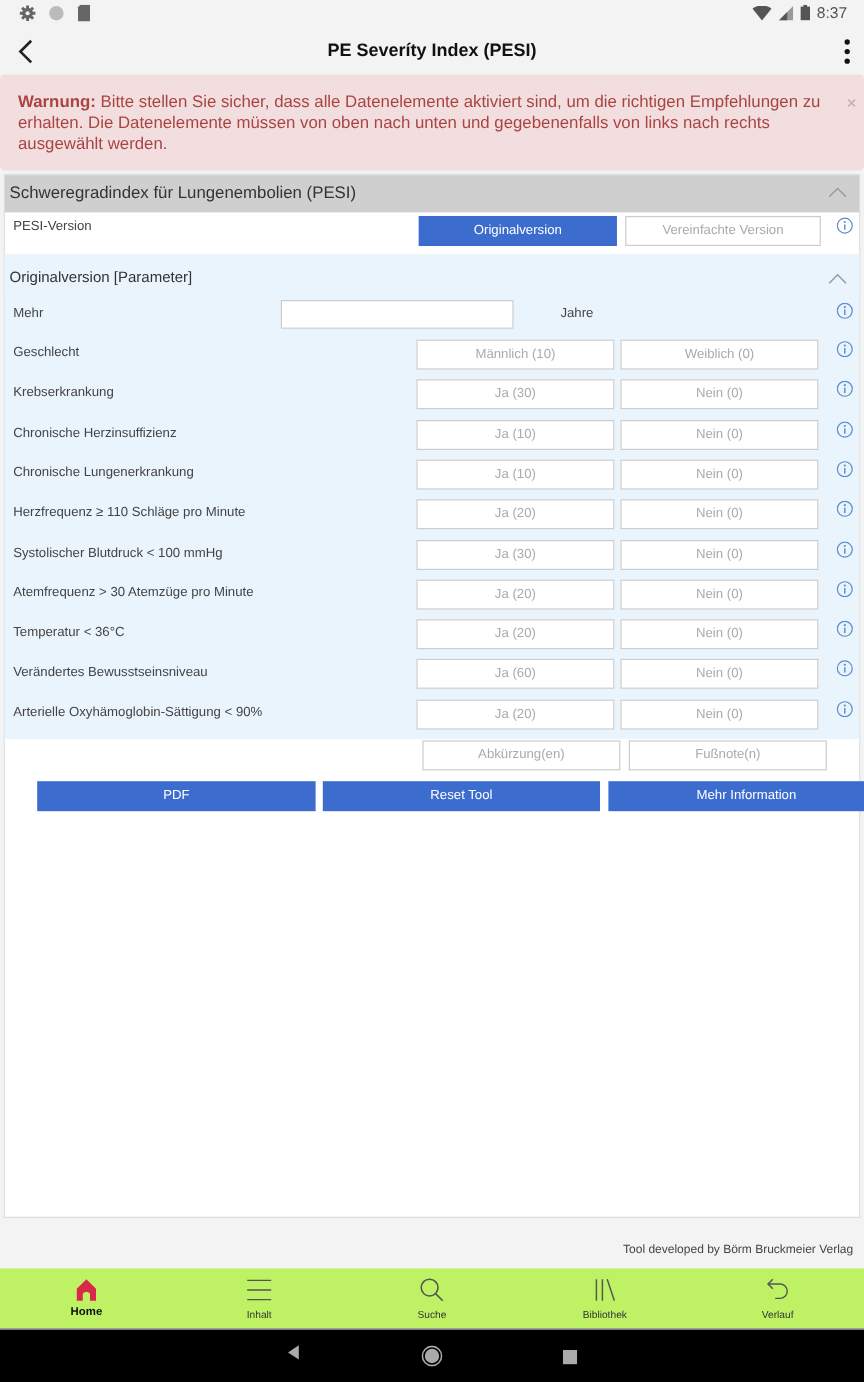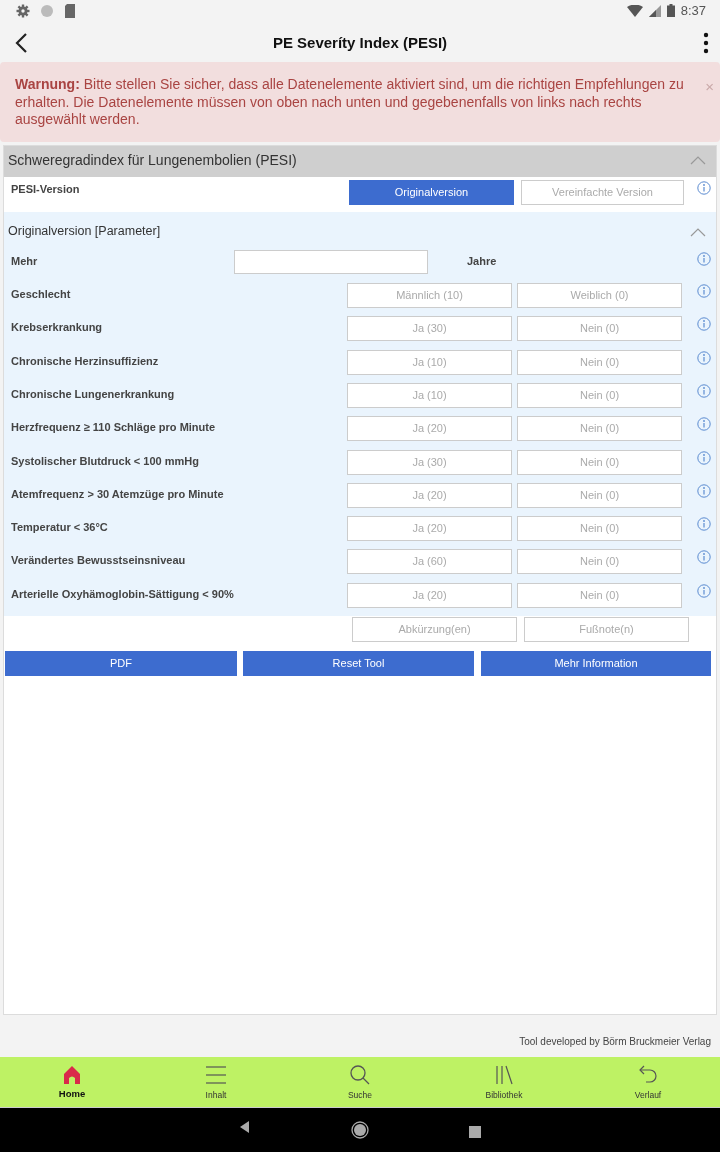--- a/index.html
+++ b/index.html
@@ -11,28 +11,28 @@
   .appbar .back { position: absolute; left: 10px; top: 6px; width: 24px; height: 26px; cursor: pointer; }
   .appbar .title { position: absolute; left: 0; right: 0; top: 10px; text-align: center; font-size: 15px; font-weight: bold; color: #111; }
   .appbar .more { position: absolute; right: 8px; top: 6px; width: 12px; height: 26px; cursor: pointer; }
   .warning { position: absolute; left: 0; top: 62px; width: 720px; height: 80px; background: #f2dede; border-radius: 4px; padding: 14px 14px 0 15px; color: #a94442; font-size: 14px; line-height: 17.5px; }
   .warning b { font-weight: bold; }
   .warning .close { position: absolute; right: 6px; top: 16px; font-size: 15px; color: #c9a9a9; cursor: pointer; }
   .card { position: absolute; left: 3px; top: 145px; width: 714px; height: 870px; background: #fff; border: 1px solid #dcdcdc; }
   .sec-head { height: 31px; background: #cfcfcf; position: relative; padding: 6px 0 0 4px; font-size: 14px; color: #333; }
   .chev { position: absolute; right: 10px; top: 8px; width: 16px; height: 12px; cursor: pointer; }
   .row { position: relative; }
-  .lbl { position: absolute; left: 7px; font-size: 11px; color: #444; font-weight: bold; }
+  .lbl { position: absolute; left: 7px; font-size: 11px; color: #444; }
   .btn { position: absolute; height: 25px; border: 1px solid #ccc; background: #fff; font-size: 11px; color: #aaa; text-align: center; line-height: 23px; cursor: pointer; }
   .btn.active { background: #3d6ccf; border-color: #3d6ccf; color: #fff; }
   .info { position: absolute; right: 5px; width: 14px; height: 14px; cursor: pointer; }
   .params { position: absolute; left: 0; top: 66px; width: 712px; height: 404px; background: #eaf4fd; }
   .sub-head { position: absolute; left: 0; top: 0; width: 712px; height: 36px; background: #eaf4fd; padding: 12px 0 0 4px; font-size: 12.5px; color: #333; }
   .alter-input { position: absolute; left: 230px; top: 104px; width: 194px; height: 24px; background: #fff; border: 1px solid #ccc; }
-  .bluebtn { position: absolute; top: 505px; height: 25px; background: #3d6ccf; color: #fff; font-size: 11px; text-align: center; line-height: 25px; cursor: pointer; }
+  .bluebtn { position: absolute; top: 505px; height: 25px; background: #3d6ccf; color: #fff; font-size: 11px; text-align: center; line-height: 25px; cursor: pointer; margin-left: 26px; }
   .credit { position: absolute; right: 9px; top: 1036px; font-size: 10px; color: #444; }
   .bottomnav { position: absolute; left: 0; top: 1057px; width: 720px; height: 50px; background: #bef264; }
   .navitem { position: absolute; top: 0; width: 144px; height: 50px; text-align: center; cursor: pointer; }
   .navitem .ic { display: block; margin: 7px auto 0; width: 22px; height: 22px; }
   .navitem .nl { display: block; font-size: 8.5px; color: #333; margin-top: 4px; }
   .navitem.active .nl { font-weight: bold; font-size: 9.5px; color: #111; margin-top: 2px; }
   .sysnav { position: absolute; left: 0; top: 1107px; width: 720px; height: 45px; background: #000; border-top: 1px solid #ccc; }
   .sysnav div { position: absolute; top: 12px; cursor: pointer; }
 </style>
 </head>

